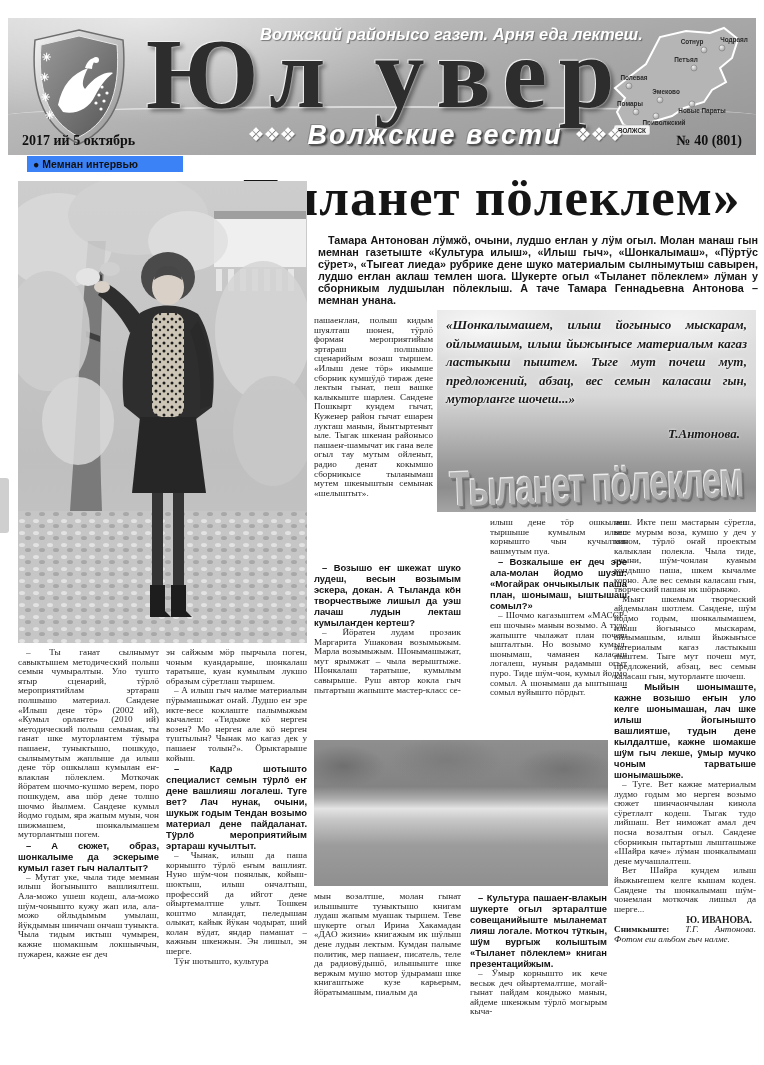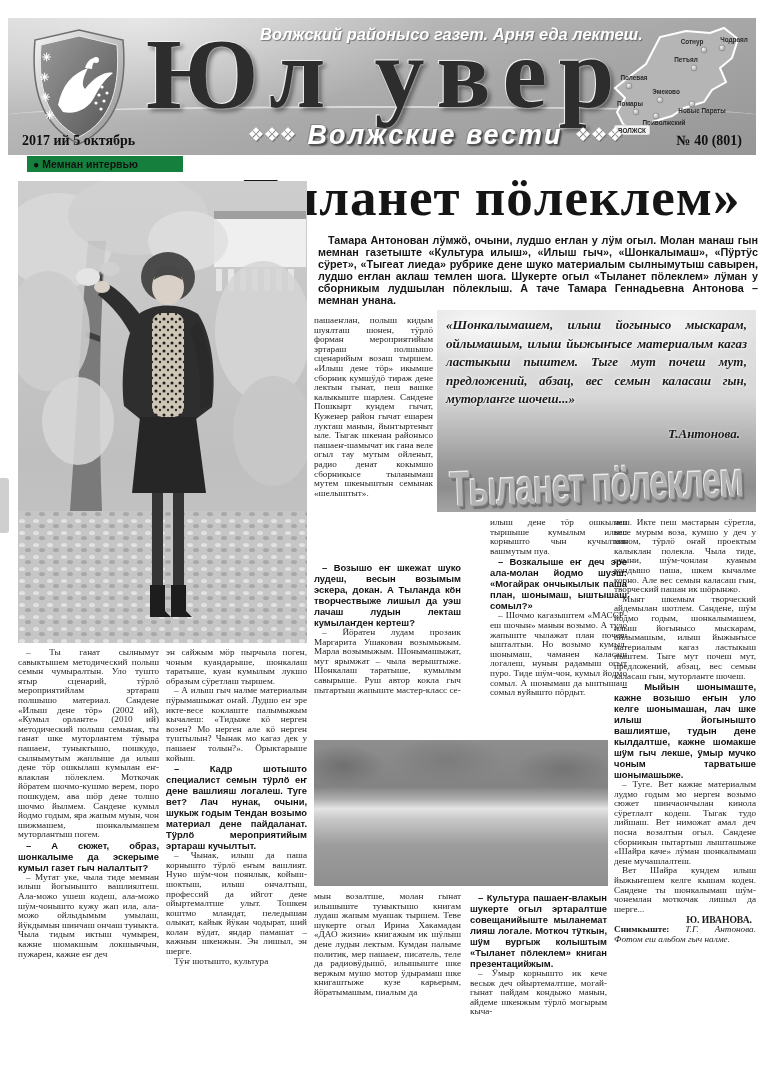--- a/index.html
+++ b/index.html
@@ -25,21 +25,21 @@
   .issue-no{position:absolute;right:14px;bottom:2px;font-weight:bold;font-size:14px;color:#111;}
   .banner{position:absolute;left:212px;bottom:0;width:430px;text-align:center;white-space:nowrap;}
   .banner .orn{font-size:19px;color:#fff;letter-spacing:-1px;vertical-align:3px;
     text-shadow:1px 1px 1px #6a6a6a;}
   .banner .bt{font-family:"Liberation Sans",sans-serif;font-weight:bold;font-style:italic;
     font-size:27px;letter-spacing:2px;color:#fff;margin:0 8px;
     text-shadow:-1px -1px 0 #8a8a8a,1px 1px 0 #4f4f4f,2px 2px 2px #3c3c3c;}
   .logo{position:absolute;left:20px;top:9px;}
   .map{position:absolute;right:4px;top:4px;}
   
-  .rubric{position:absolute;left:27px;top:156px;width:150px;height:16px;background:#15803d;
+  .rubric{position:absolute;left:27px;top:156px;width:150px;height:16px;background:#3b82f6;
     font-family:"Liberation Sans",sans-serif;font-weight:bold;font-size:10.5px;line-height:16px;
     padding-left:6px;color:#111;}
   .headline{position:absolute;left:196px;top:168px;width:564px;text-align:center;
     font-family:"Liberation Serif",serif;font-weight:bold;font-size:53px;line-height:58px;
     color:#151515;letter-spacing:1px;white-space:nowrap;}
   .lead{position:absolute;left:318px;top:234px;width:440px;height:82px;text-align:justify;
     font-family:"Liberation Sans",sans-serif;font-weight:bold;font-size:10.8px;line-height:12.1px;
     color:#161616;text-indent:10px;overflow:hidden;}
   
   .photo-main{position:absolute;left:18px;top:181px;width:289px;height:462px;overflow:hidden;

